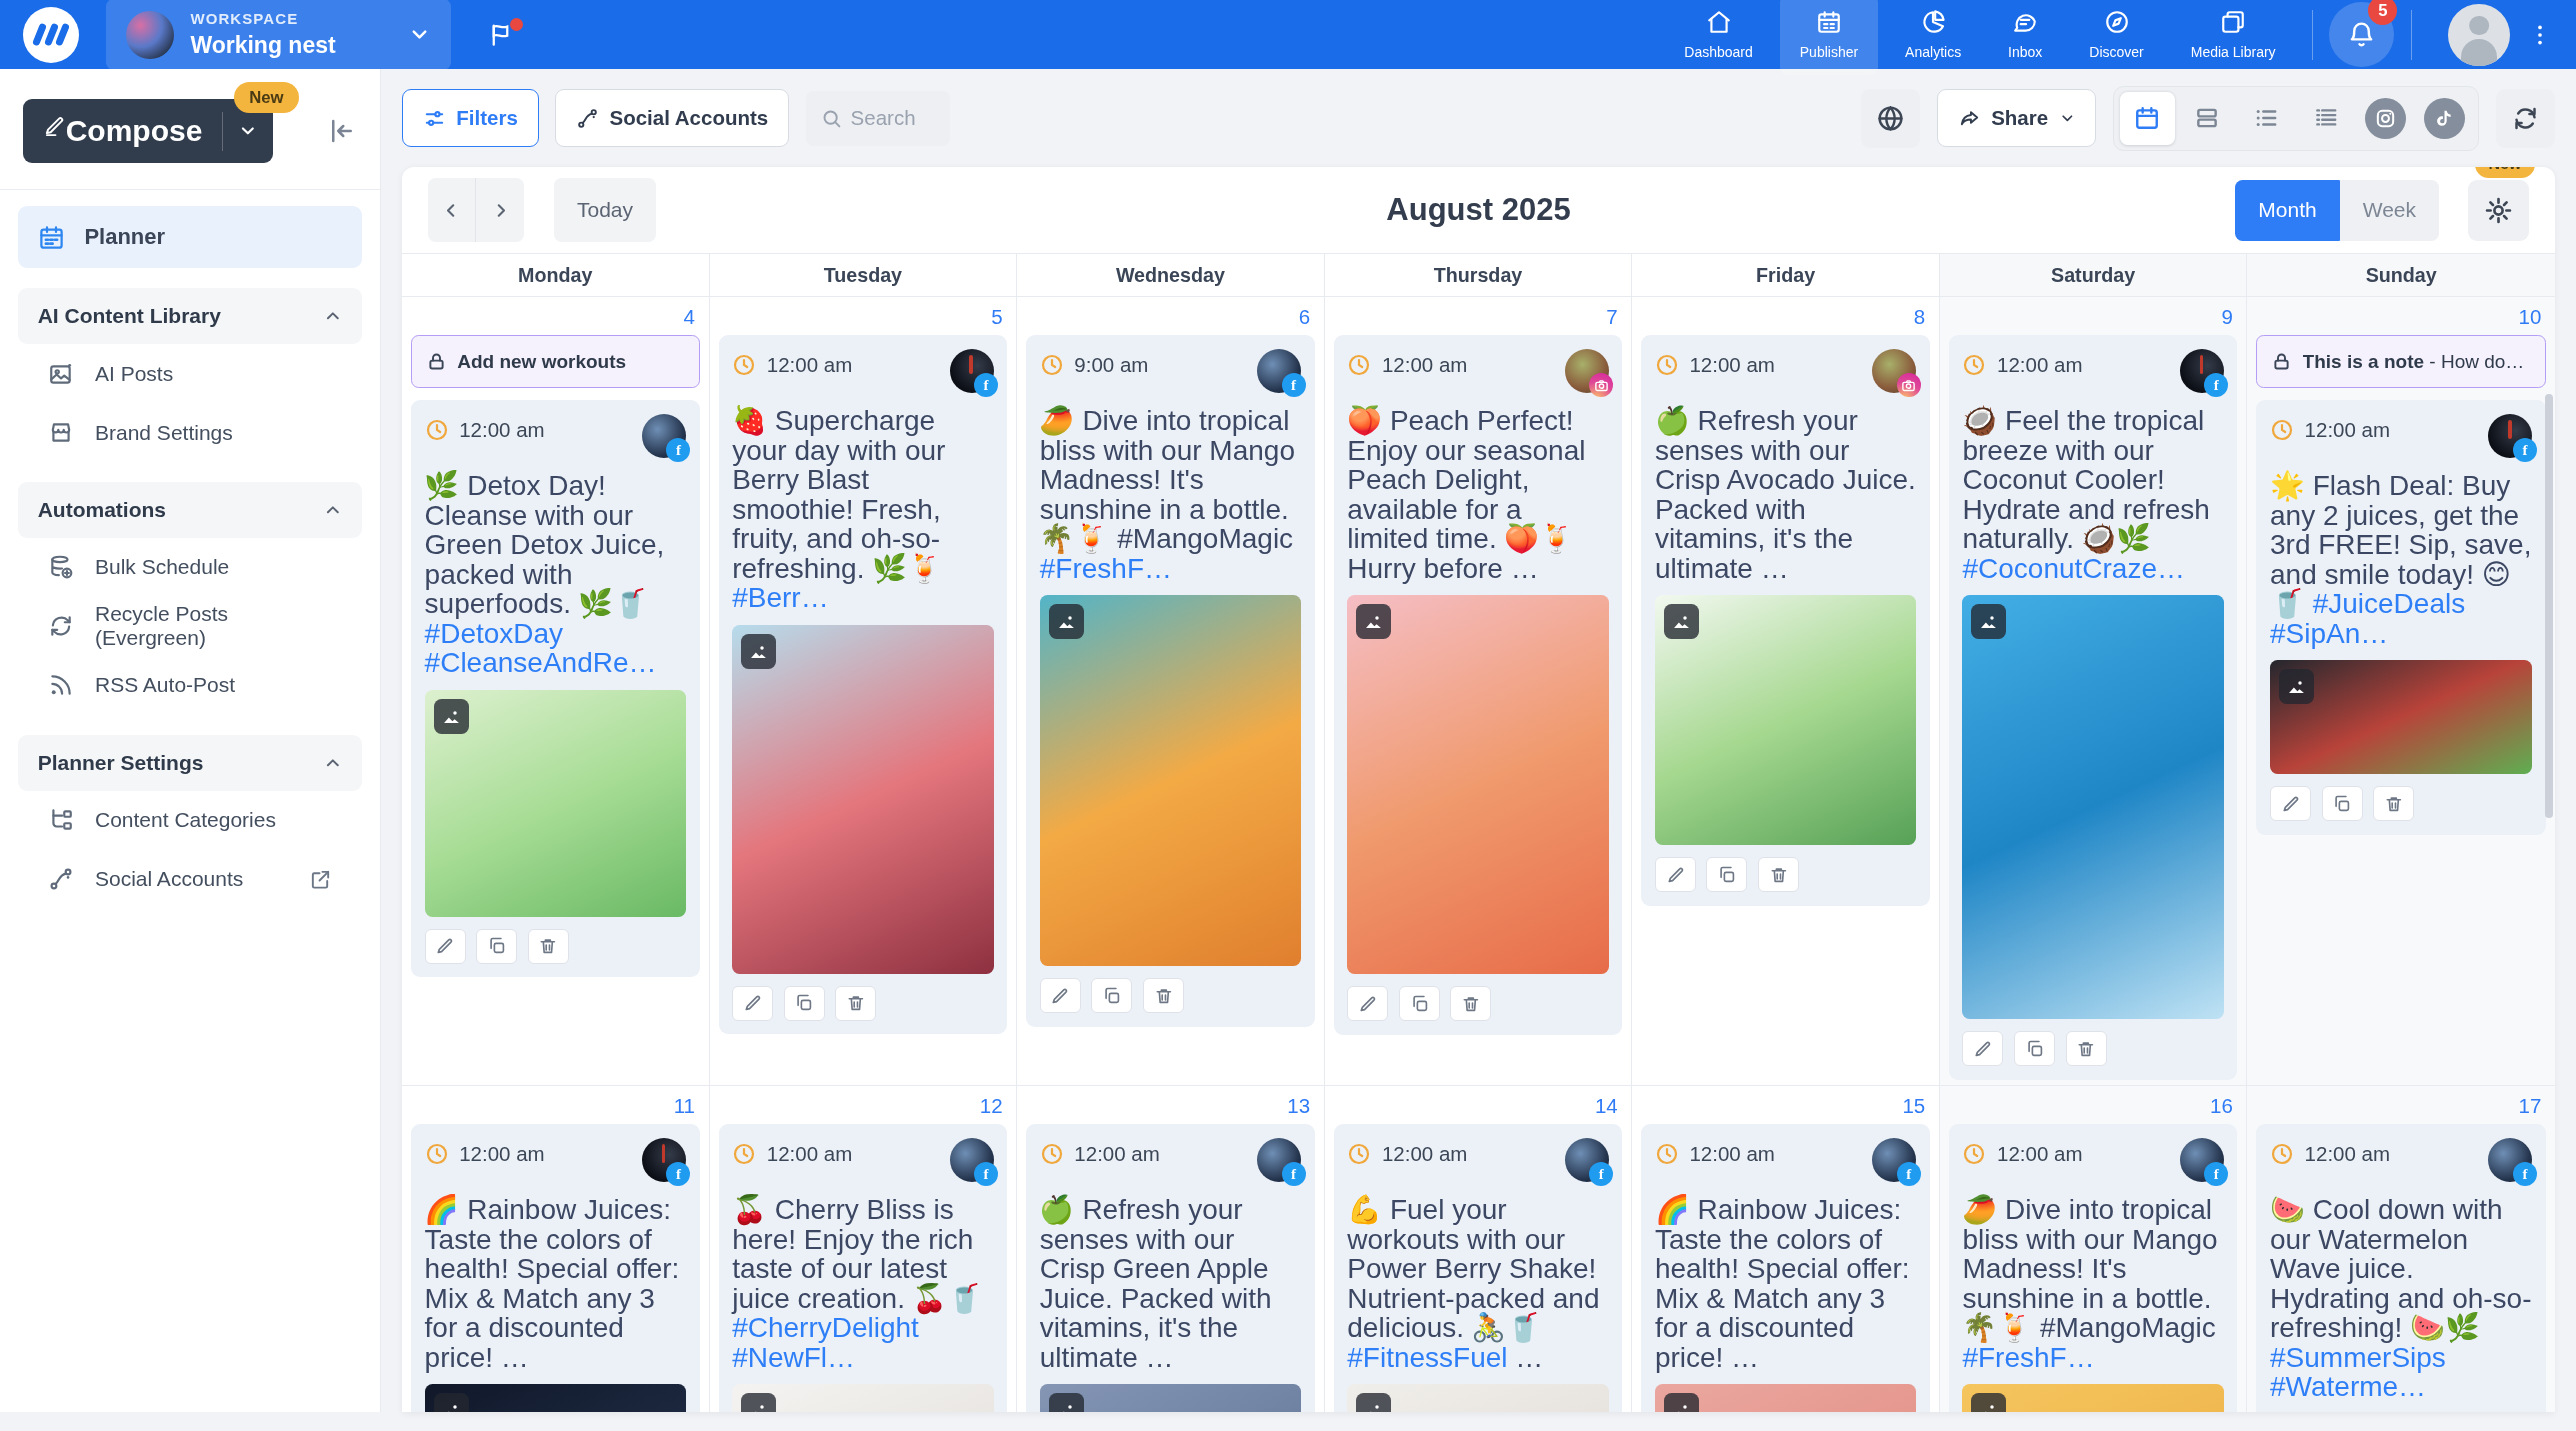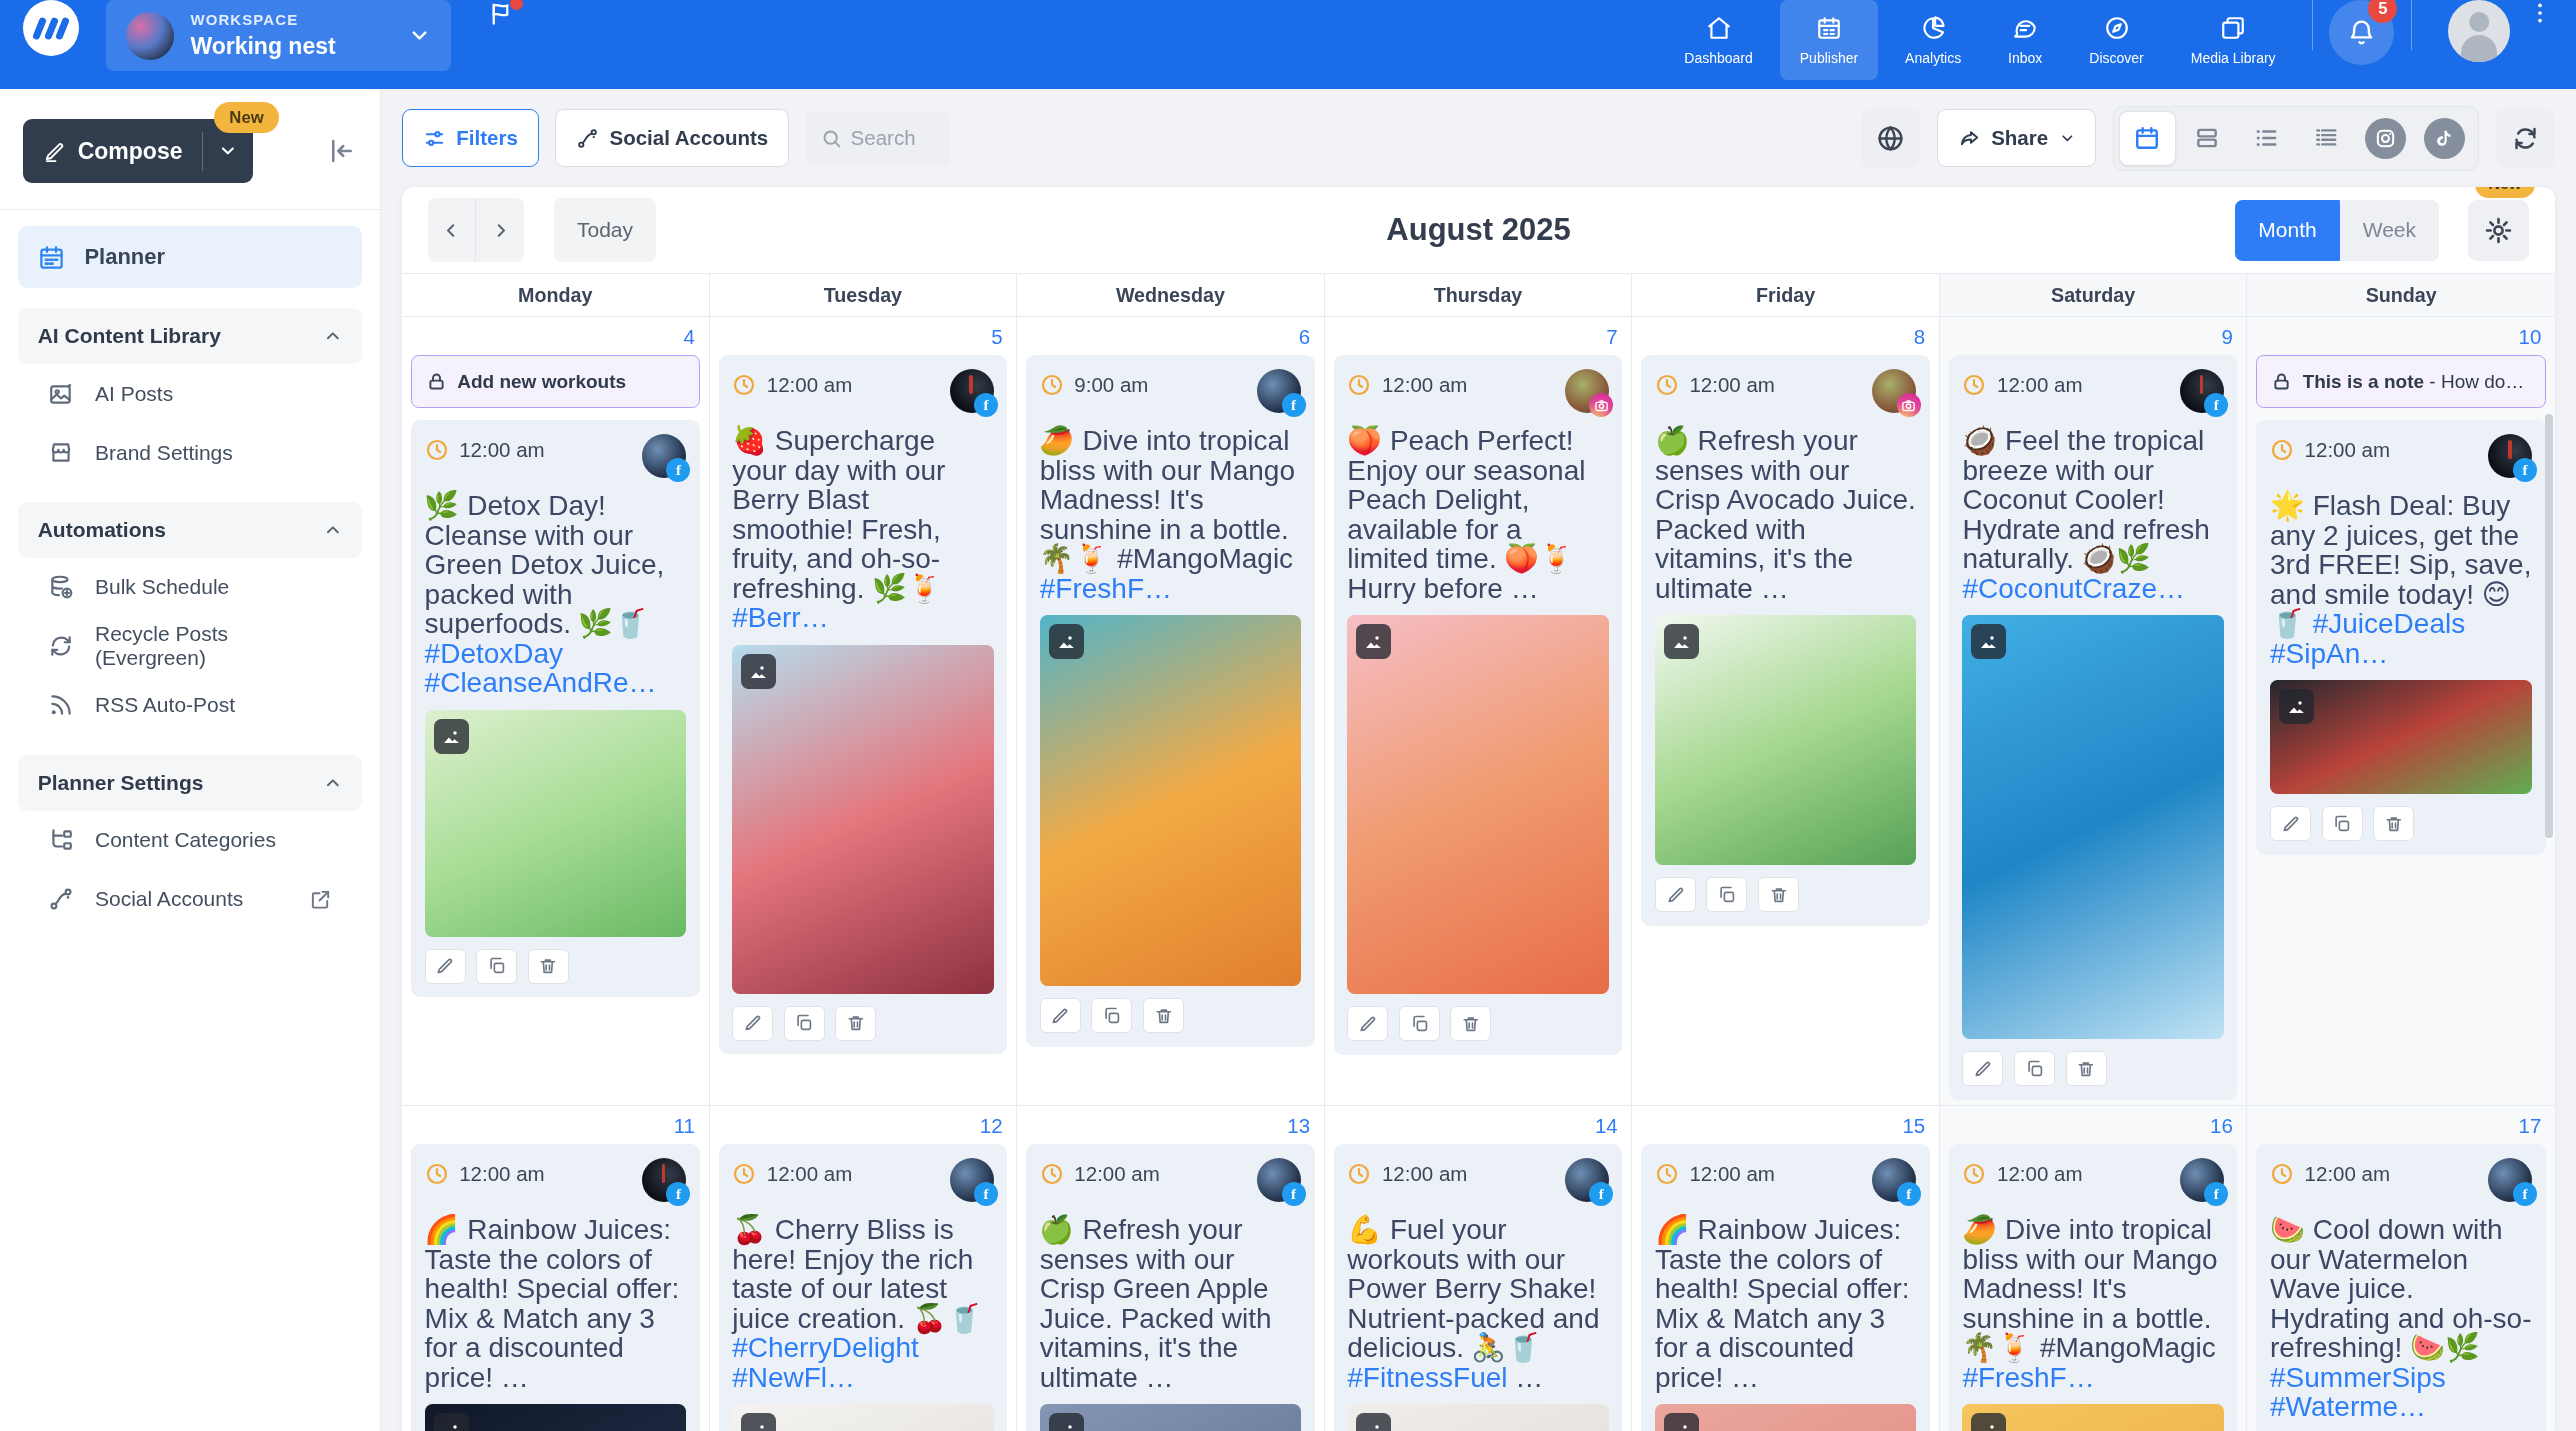--- a/index.html
+++ b/index.html
@@ -1,20 +1,20 @@
 <!DOCTYPE html>
 <html style="font-size:12px"><head>
 <meta charset="utf-8">
 <style>
   *{margin:0;padding:0;box-sizing:border-box}
   html,body{width:2576px;height:1432px;overflow:hidden}
   body{font-family:"Liberation Sans","DejaVu Sans",sans-serif;background:#f1f3f6;color:#313c4e}
   svg{display:block}
   
-  .topbar{height:89px;background:#1b6ce8;display:flex;align-items:flex-start;padding:0 23px;position:relative}
+  .topbar{height:69px;background:#1b6ce8;display:flex;align-items:center;padding:0 23px;position:relative}
   .logo{width:56px;height:56px;border-radius:50%;background:#fff;display:flex;align-items:center;justify-content:center;flex:0 0 auto}
   .logo .slash{width:6.8px;height:23px;background:#1b6ce8;border-radius:3.8px;transform:rotate(22deg);margin:0 2.3px}
   .workspace{margin-left:27px;width:345px;height:71px;background:rgba(255,255,255,.14);border-radius:7.6px;display:flex;align-items:center;padding:0 19.7px;cursor:pointer}
   .ws-avatar{width:48px;height:48px;border-radius:50%;background:radial-gradient(circle at 30% 30%,#d86fa4,#5a79c9 45%,#27354d 80%);flex:0 0 auto}
   .ws-meta{margin-left:16.7px;flex:1;min-width:0}
   .ws-label{font-size:15px;font-weight:700;letter-spacing:1.1px;color:rgba(255,255,255,.85)}
   .ws-name{font-size:23px;font-weight:700;color:#fff;margin-top:4.5px}
   .ws-chev{color:#fff}
   .flagwrap{margin-left:36px;position:relative;color:#fff;cursor:pointer}
   .flagdot{position:absolute;top:-3px;right:-9px;width:13px;height:13px;border-radius:50%;background:#e8483f}
@@ -27,21 +27,21 @@
   .bellbadge{position:absolute;top:-6px;right:-3px;min-width:29px;height:29px;border-radius:14.4px;background:#e8483f;color:#fff;font-size:16.7px;font-weight:700;display:flex;align-items:center;justify-content:center}
   .user-avatar{width:62px;height:62px;border-radius:50%;background:#dde1e6;margin-left:19.7px;position:relative;overflow:hidden;cursor:pointer}
   .user-avatar:before{content:"";position:absolute;left:50%;top:12px;transform:translateX(-50%);width:19.7px;height:19.7px;border-radius:50%;background:#aeb6c0}
   .user-avatar:after{content:"";position:absolute;left:50%;top:35px;transform:translateX(-50%);width:36px;height:30px;border-radius:18px 18px 0 0;background:#aeb6c0}
   .kebab{color:#fff;margin-left:16.7px;cursor:pointer}
   
   .shell{display:flex;height:1343px}
   .sidebar{width:381px;background:#fff;border-right:0.8px solid #e7eaee;position:relative;flex:0 0 auto}
   .compose-row{display:flex;align-items:center;justify-content:space-between;padding:30px 23px 26px;position:relative}
   .compose{background:#313d4d;border-radius:9px;height:64px;display:flex;align-items:center;color:#fff;cursor:pointer;position:relative}
-  .compose .seg1{display:flex;align-items:center;gap:12px;padding:0 19.7px;font-size:23px;font-weight:700}
+  .compose .seg1{display:flex;padding:0 19.7px;font-size:30px;font-weight:700}
   .compose .vsep{width:0.8px;height:39px;background:rgba(255,255,255,.25)}
   .compose .seg2{padding:0 15px}
   .newbadge{position:absolute;top:-16.7px;right:-26px;background:#f4b53f;color:#4a3b14;font-size:16.7px;font-weight:700;padding:5.3px 15px;border-radius:757px}
   .collapse-btn{color:#7a8494;cursor:pointer}
   .side-div{height:0.8px;background:#e9edf1;margin:0}
   .side-item{margin:16.7px 18px 0;height:62px;border-radius:9px;display:flex;align-items:center;gap:19.7px;padding:0 19.7px;font-size:22px;font-weight:600;color:#3a4557;cursor:pointer}
   .side-item.active{background:#e9f1fd}
   .side-item .ic{color:#2e87f0}
   .side-section{margin:19.7px 18px 0;height:56px;border-radius:9px;background:#f5f6f8;display:flex;align-items:center;justify-content:space-between;padding:0 19.7px;font-size:21px;font-weight:700;color:#2f3a4a;cursor:pointer}
   .side-section .ic{color:#5b6472}

